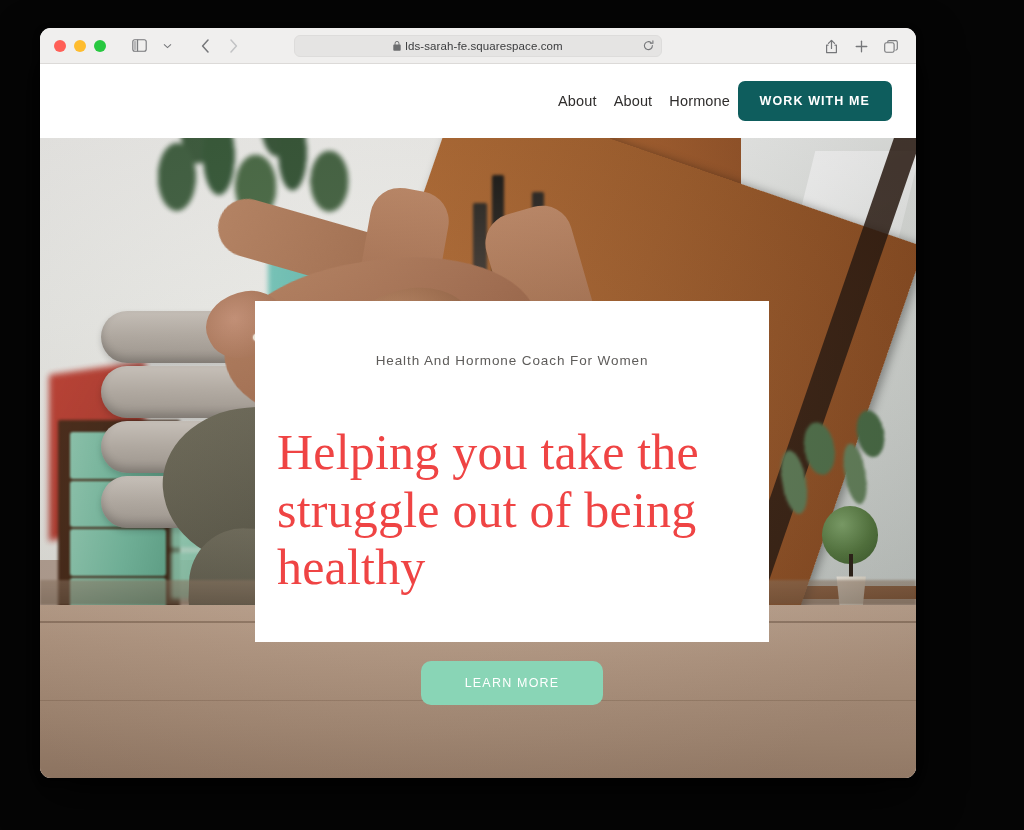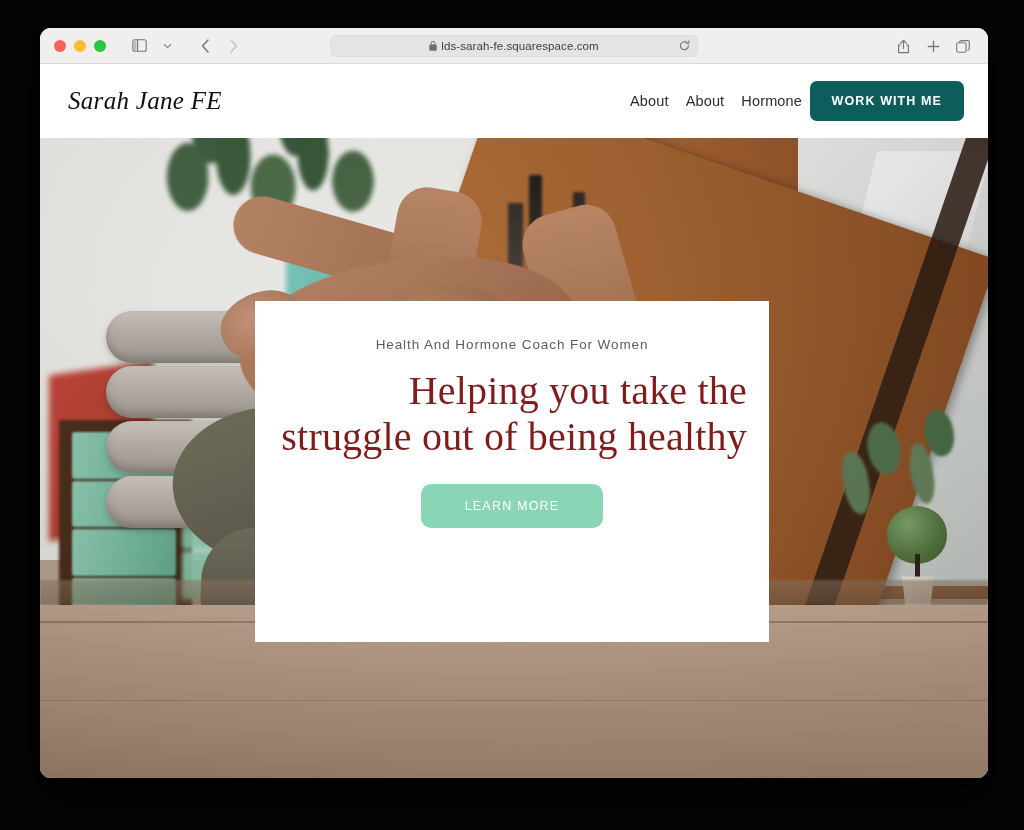--- a/index.html
+++ b/index.html
@@ -12,21 +12,21 @@
   
   .desktop {
     position:absolute; inset:0;
     background:#050505;
   }
 
   
   .browser {
     position:absolute;
     left:40px; top:28px;
-    width:948px; height:750px;
+    width:876px; height:750px;
     border-radius:11px;
     overflow:hidden;
     background:#fff;
     box-shadow:0 18px 46px rgba(0,0,0,0.75), 0 2px 6px rgba(0,0,0,0.5);
   }
 
   
   .toolbar {
     position:relative;
     height:36px;
@@ -406,36 +406,37 @@
   }
 
   
   .hero-card {
     position:absolute;
     left:215px; top:163px;
     width:514px; height:341px;
     background:#ffffff;
     display:flex; flex-direction:column;
     align-items:center; justify-content:flex-start;
-    padding-top:36px;
+    padding-top:52px;
     z-index:5;
+    gap:40px;
   }
   .eyebrow {
     font-size:13.5px;
     color:#5e5c5a;
     letter-spacing:0.9px;
     margin-bottom:16px;
   }
   .headline {
     font-family:"Liberation Serif", serif;
     font-weight:normal;
-    font-size:40px;
+    font-size:50px;
     line-height:1.15;
-    color:#7f1d1d;
-    text-align:right;
+    color:#ef4444;
+    text-align:left;
     letter-spacing:0.2px;
     padding:0 22px;
   }
   .learn {
     margin-top:24px;
     background:#89d5b6;
     color:#ffffff;
     border:none;
     font-size:12.5px;
     letter-spacing:1.2px;
@@ -516,21 +517,20 @@
         <div class="tb-btn">
           <svg width="14" height="13" viewBox="0 0 14 13" fill="none" stroke="currentColor" stroke-width="1.1">
             <rect x="0.7" y="2.8" width="9.4" height="9.4" rx="1.8"></rect>
             <path d="M3.6 2.4V2.2A1.6 1.6 0 0 1 5.2 0.6H11.6A1.7 1.7 0 0 1 13.3 2.3V8.6A1.6 1.6 0 0 1 11.7 10.2H11.4"></path>
           </svg>
         </div>
       </div>
     </div>
 
     <div class="site-header">
-      <div class="logo">Sarah Jane FE</div>
       <nav class="nav">
         <a href="#">About</a>
         <a href="#">About</a>
         <a href="#">Hormone</a>
       </nav>
       <button class="cta">WORK WITH ME</button>
     </div>
 
     <div class="hero">
 

